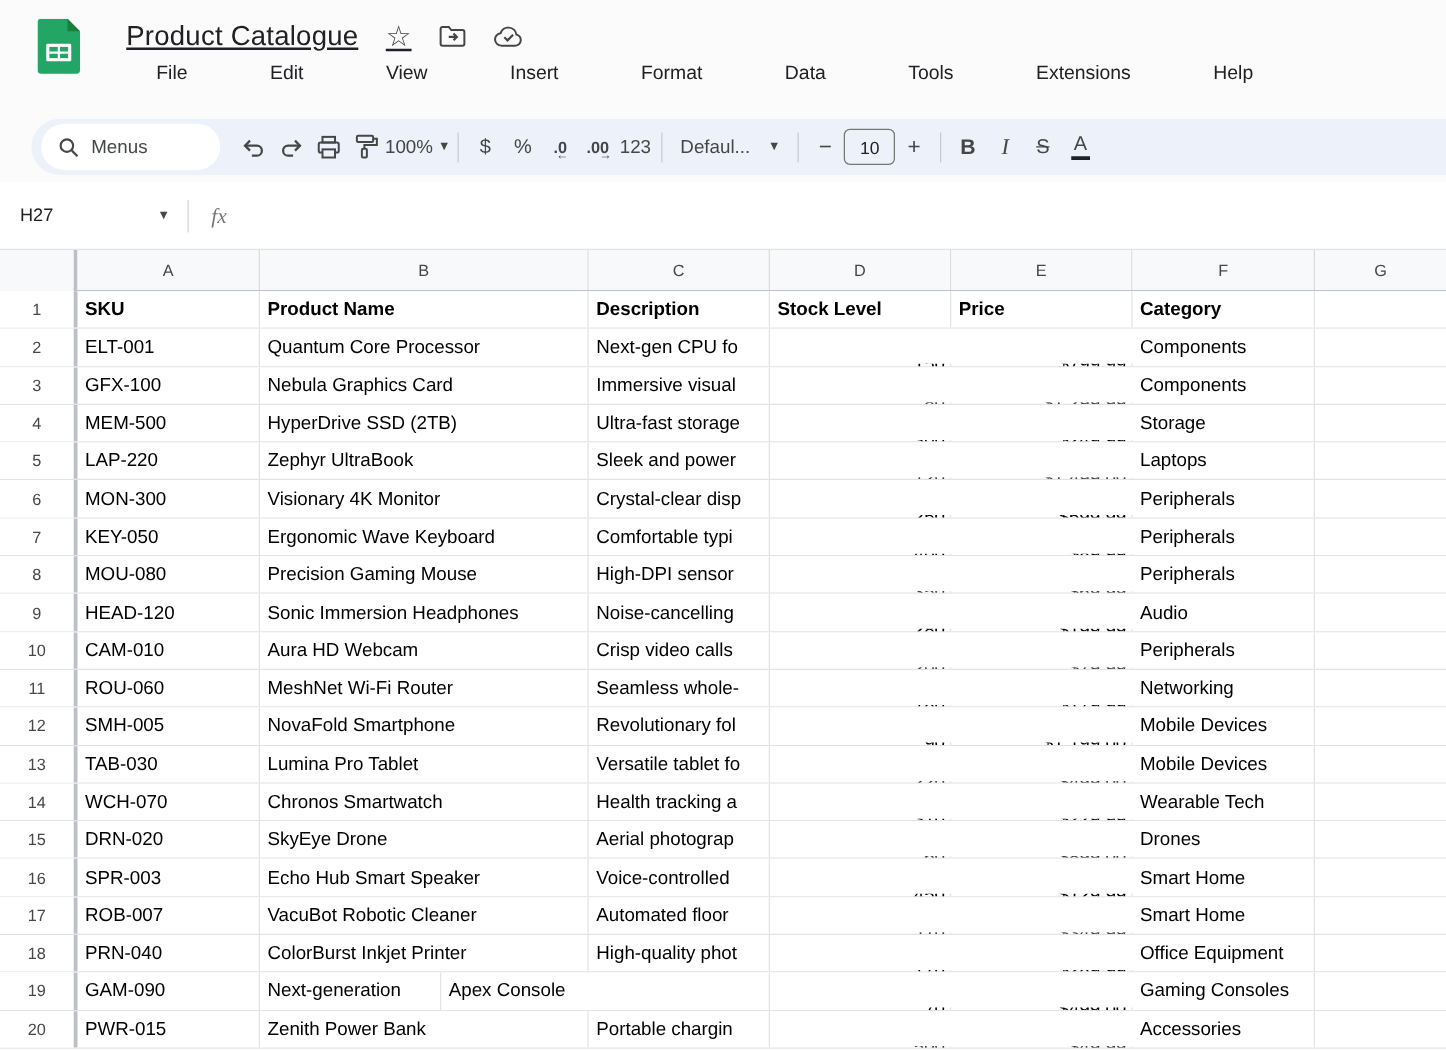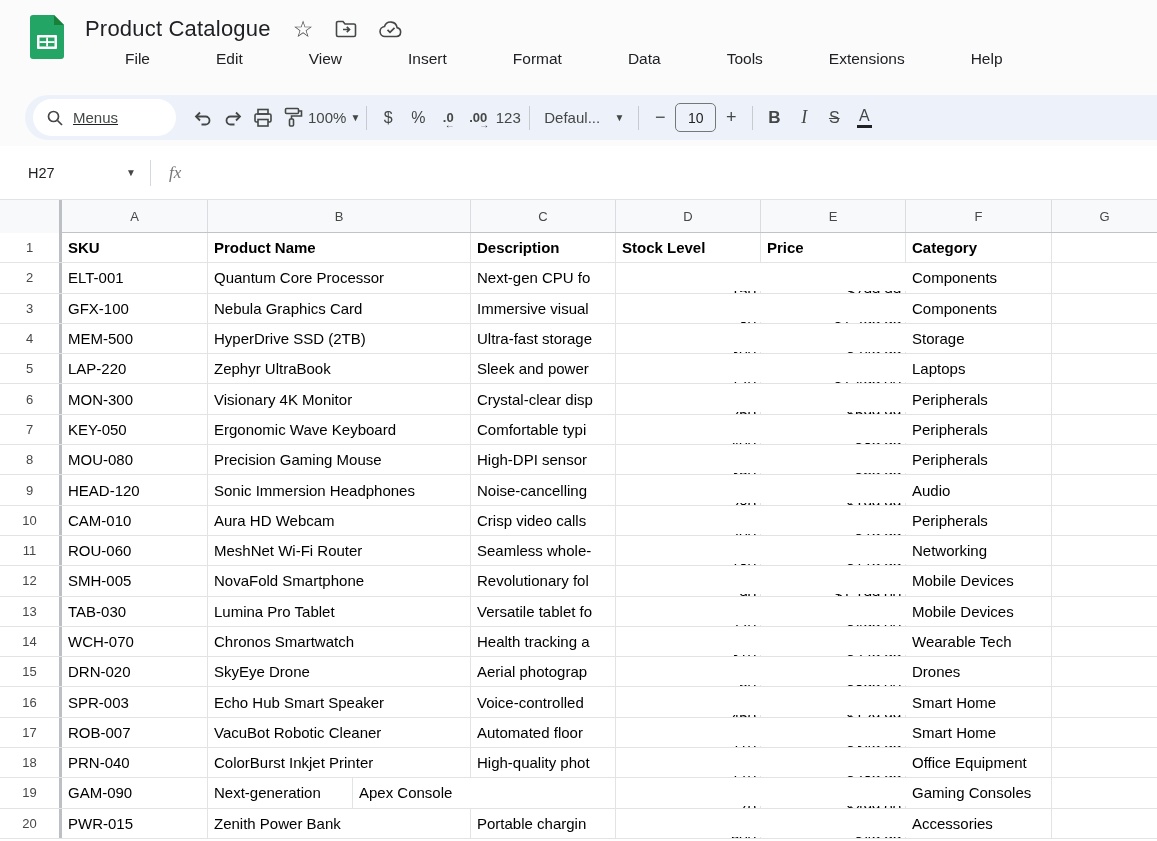--- a/index.html
+++ b/index.html
@@ -2,54 +2,54 @@
 <html><head>
 <meta charset="utf-8">
 <style>
   * { margin:0; padding:0; box-sizing:border-box; }
   html,body { width:1157px; height:841px; overflow:hidden; background:#fff;
     font-family:"Liberation Sans", sans-serif; color:#202124; }
 
   
   .app-header { height:90px; background:#fbfbfc; position:relative; }
   .logo { position:absolute; left:30px; top:15px; width:34px; height:45px; }
-  .title-row { position:absolute; left:85px; top:16px; display:flex; align-items:center; gap:22px; }
+  .title-row { position:absolute; left:101px; top:16px; display:flex; align-items:center; gap:22px;text-decoration:underline; }
   .doc-title { font-size:22px; color:#202124; letter-spacing:.2px; }
   .title-icon { color:#444746; display:flex; align-items:center; }
   .star-glyph { font-size:23px; line-height:1; }
   .menu-row { position:absolute; left:85px; top:50px; display:flex; gap:26px; }
   .menu-item { font-size:15.5px; color:#202124; cursor:pointer;margin-left:40px; }
 
   
   .toolbar-wrap { height:56px; position:relative; background:#fbfbfc; }
   .toolbar { position:absolute; left:25px; right:-24px; top:5px; height:45px;
     background:#edf2fa; border-radius:23px; display:flex; align-items:center; overflow:hidden; }
   .search-pill { margin-left:8px; width:143px; height:37px; background:#fff; border-radius:19px;
-    display:flex; align-items:center; gap:10px; padding-left:14px; flex:none;text-decoration:underline; }
+    display:flex; align-items:center; gap:10px; padding-left:14px; flex:none; }
   .search-pill .label { font-size:15px; color:#444746; }
   .tb-btn { color:#444746; font-size:18px; display:flex; align-items:center; justify-content:center;
     min-width:30px; height:30px; flex:none; cursor:pointer; }
   .tb-text { font-size:15px; color:#444746; }
   .caret { font-size:10px; color:#444746; margin-left:4px; }
   .tb-divider { width:1px; height:24px; background:#c7cbd1; margin:0 6px; flex:none; }
   .dec-icon { font-size:13px; font-weight:bold; color:#444746; position:relative; line-height:1; }
   .dec-icon .arr { position:absolute; font-size:10px; left:2px; top:9px; font-weight:normal; }
   .dec-icon .arr.r { left:auto; right:-2px; }
   .font-size-box { width:41px; height:29px; border:1px solid #747775; border-radius:5px;
     display:flex; align-items:center; justify-content:center; font-size:14px; color:#202124;
     background:#edf2fa; flex:none; cursor:pointer; }
   .bold-b { font-weight:bold; font-size:17px; }
   .italic-i { font-style:italic; font-family:"Liberation Serif", serif; font-size:18px; }
   .strike-s { font-size:16px; text-decoration:line-through; }
   .textcolor-a { font-size:16px; border-bottom:3px solid #202124; line-height:1.1; padding:0 2px; }
 
   
   .formula-bar { height:54px; background:#fff; display:flex; align-items:center;
     border-bottom:1px solid #e0e3e7; position:relative; }
-  .name-box { width:150px; display:flex; align-items:center; padding-left:28px; cursor:pointer; }
+  .name-box { width:150px; display:flex; align-items:center; padding-left:16px; cursor:pointer; }
   .name-box .ref { font-size:14.5px; color:#202124; }
   .name-box .caret { margin-left:auto; margin-right:14px; }
   .fb-divider { width:1px; height:26px; background:#d5d8dc; }
   .fx { font-family:"Liberation Serif", serif; font-style:italic; font-size:17px;
     color:#747775; margin-left:18px; }
 
   
   .grid { position:relative; width:1157px; }
   .col-letters { display:flex; height:33px; border-bottom:1px solid #c0c4c9; background:#f8f9fa; }
   .corner-cell { width:62px; height:33px; background:#f8f9fa; border-right:3px solid #bcc0c4;

